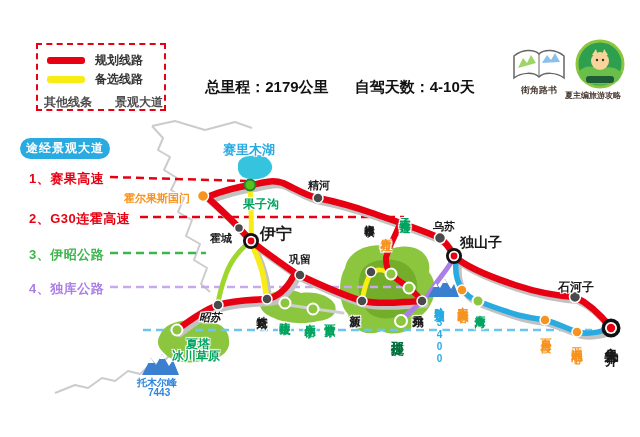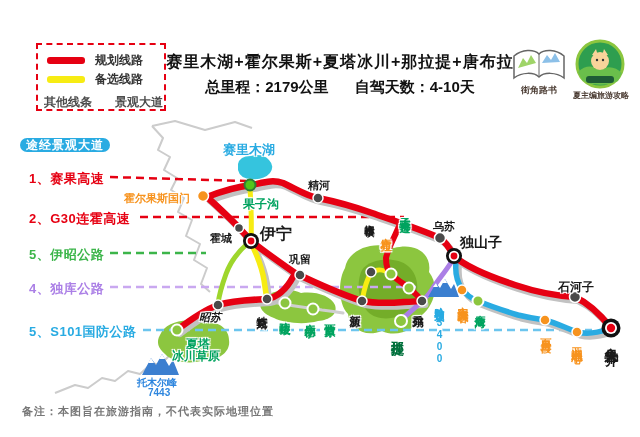--- a/index.html
+++ b/index.html
@@ -16,21 +16,21 @@
   .sub2 .gap{display:inline-block;width:22px;}
   
   .legend{position:absolute;left:24px;top:43px;width:126px;height:64px;
           border:2px dashed #e60012;background:#fff;margin-left:12px;}
   .leg-row{position:absolute;left:9px;display:flex;align-items:center;}
   .leg-bar{width:38px;height:7px;border-radius:3px;margin-right:10px;}
   .leg-txt{font-size:12px;font-weight:bold;color:#333;}
   
   .logo-cap{position:absolute;text-align:center;font-size:9px;font-weight:bold;color:#4a3b32;}
   
-  .pill{position:absolute;left:20px;top:138px;width:90px;height:14px;background:#29abe2;
+  .pill{position:absolute;left:20px;top:138px;width:90px;height:21px;background:#29abe2;
         border-radius:11px;color:#fff;font-size:12px;font-weight:bold;
         display:flex;align-items:center;justify-content:center;letter-spacing:1px;}
   .side-item{position:absolute;left:29px;font-size:13px;font-weight:bold;letter-spacing:.5px;
              text-shadow:1px 1px 0 #fff;}
   
   .lbl{position:absolute;font-weight:bold;white-space:nowrap;z-index:5;
        text-shadow:-1px -1px 0 #fff,1px -1px 0 #fff,-1px 1px 0 #fff,1px 1px 0 #fff,0 0 3px #fff;}
   .v{writing-mode:vertical-rl;text-orientation:upright;letter-spacing:1px;}
   .c-bk{color:#1a1a1a;} .c-gn{color:#00a35f;} .c-dg{color:#00703c;}
   .c-or{color:#f7931e;} .c-cy{color:#29abe2;} .c-bl{color:#2e86de;}
@@ -167,21 +167,20 @@
       <circle cx="0" cy="0" r="23" fill="none" stroke="#8cc63f" stroke-width="3"></circle>
       <path d="M-22,8 C-14,0 -6,2 0,6 C8,1 16,3 22,9 L18,17 C8,22 -10,22 -18,16 Z" fill="#6abf4b"></path>
       <circle cx="0" cy="-3" r="9" fill="#f8d49a"></circle>
       <path d="M-8,-9 L-4,-15 L-2,-8 Z M8,-9 L4,-15 L2,-8 Z" fill="#f8d49a"></path>
       <circle cx="-3" cy="-4" r="1.2" fill="#333"></circle>
         <circle cx="3" cy="-4" r="1.2" fill="#333"></circle>
       <rect x="-14" y="12" width="28" height="7" rx="3" fill="#1e5c36"></rect>
     </g>
   </svg>
 
-  <div class="sub1">赛里木湖+霍尔果斯+夏塔冰川+那拉提+唐布拉</div>
   <div class="sub2">
     <span>总里程：2179公里</span><span class="gap"></span>
     <span>自驾天数：4-10天</span>
   </div>
 
   <div class="legend">
     <div class="leg-row" style="top:7px;">
       <span class="leg-bar" style="background:#e60012;"></span>
       <span class="leg-txt">规划线路</span>
     </div>
@@ -189,28 +188,27 @@
       <span class="leg-bar" style="background:#f7ec13;"></span>
       <span class="leg-txt">备选线路</span>
     </div>
     <div class="leg-row" style="top:49px;left:6px;gap:16px;">
       <span class="leg-txt" style="margin-right:7px;color:#4d4d4d;">其他线条</span>
       <span class="leg-txt" style="color:#4d4d4d;">景观大道</span>
     </div>
   </div>
 
   <div class="logo-cap" style="left:508px;top:84px;width:62px;">街角路书</div>
-  <div class="logo-cap" style="left:562px;top:90px;width:62px;font-size:8px;margin-left:8px;">夏主编旅游攻略</div>
+  <div class="logo-cap" style="left:562px;top:90px;width:62px;font-size:8px;">夏主编旅游攻略</div>
 
   <div class="pill">途经景观大道</div>
   <div class="side-item" style="top:170px;color:#e60012;">1、赛果高速</div>
   <div class="side-item" style="top:210px;color:#e60012;">2、G30连霍高速</div>
-  <div class="side-item" style="top:246px;color:#3cb54a;">5、伊昭公路</div>
+  <div class="side-item" style="top:246px;color:#3cb54a;">3、伊昭公路</div>
   <div class="side-item" style="top:280px;color:#ab7fe6;">4、独库公路</div>
-  <div class="side-item" style="top:323px;color:#29abe2;">5、S101国防公路</div>
 
   <div class="lbl c-cy" style="left:223px;top:141px;font-size:13px;">赛里木湖</div>
   <div class="lbl c-bk" style="left:308px;top:178px;font-size:11px;">精河</div>
   <div class="lbl c-or" style="left:124px;top:191px;font-size:11px;">霍尔果斯国门</div>
   <div class="lbl c-gn" style="left:243px;top:196px;font-size:12px;">果子沟</div>
   <div class="lbl c-bk" style="left:210px;top:231px;font-size:11px;">霍城</div>
   <div class="lbl c-bk" style="left:260px;top:224px;font-size:16px;">伊宁</div>
   <div class="lbl c-bk" style="left:289px;top:252px;font-size:11px;">巩留</div>
   <div class="lbl c-bk" style="left:433px;top:219px;font-size:11px;">乌苏</div>
   <div class="lbl c-bk" style="left:460px;top:234px;font-size:14px;">独山子</div>
@@ -230,14 +228,13 @@
   <div class="lbl c-or v" style="left:455px;top:298px;font-size:11px;">安集海大峡谷</div>
   <div class="lbl c-gn v" style="left:472px;top:306px;font-size:11px;">鹿角湾</div>
   <div class="lbl c-or v" style="left:538px;top:330px;font-size:11px;">百里丹霞</div>
   <div class="lbl c-or v" style="left:569px;top:339px;font-size:11px;">亚洲地理中心</div>
   <div class="lbl c-bk v" style="left:603px;top:337px;font-size:14px;">乌鲁木齐</div>
   <div class="lbl c-gn" style="left:186px;top:336px;font-size:12px;">夏塔</div>
   <div class="lbl c-gn" style="left:172px;top:348px;font-size:12px;">冰川草原</div>
   <div class="lbl c-bl" style="left:137px;top:376px;font-size:10px;">托木尔峰</div>
   <div class="lbl c-bl" style="left:148px;top:387px;font-size:10px;">7443</div>
 
-  <div class="note">备注：本图旨在旅游指南，不代表实际地理位置</div>
 </div>
 
 </body></html>

